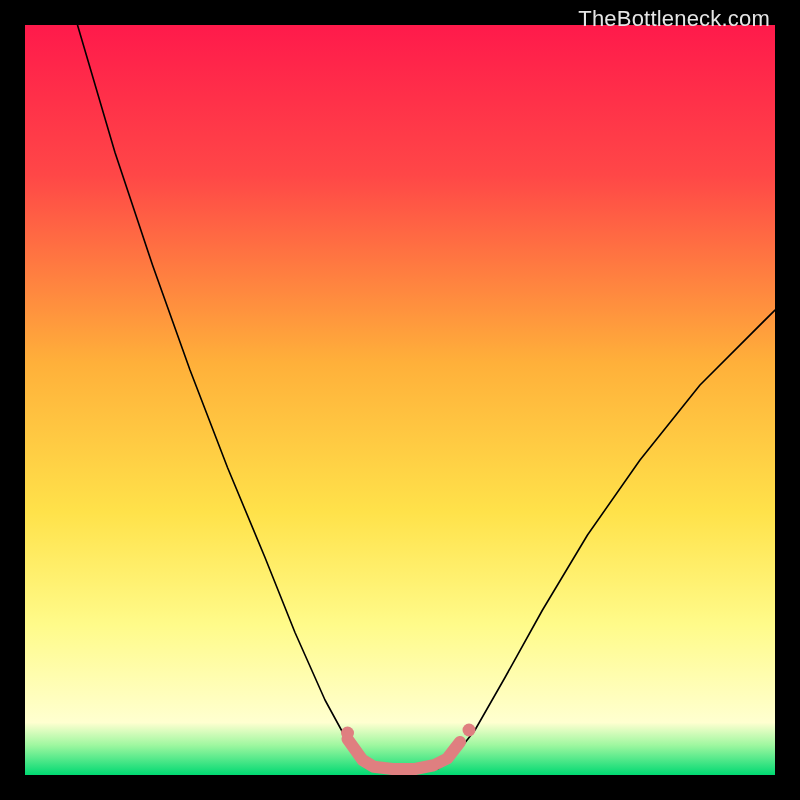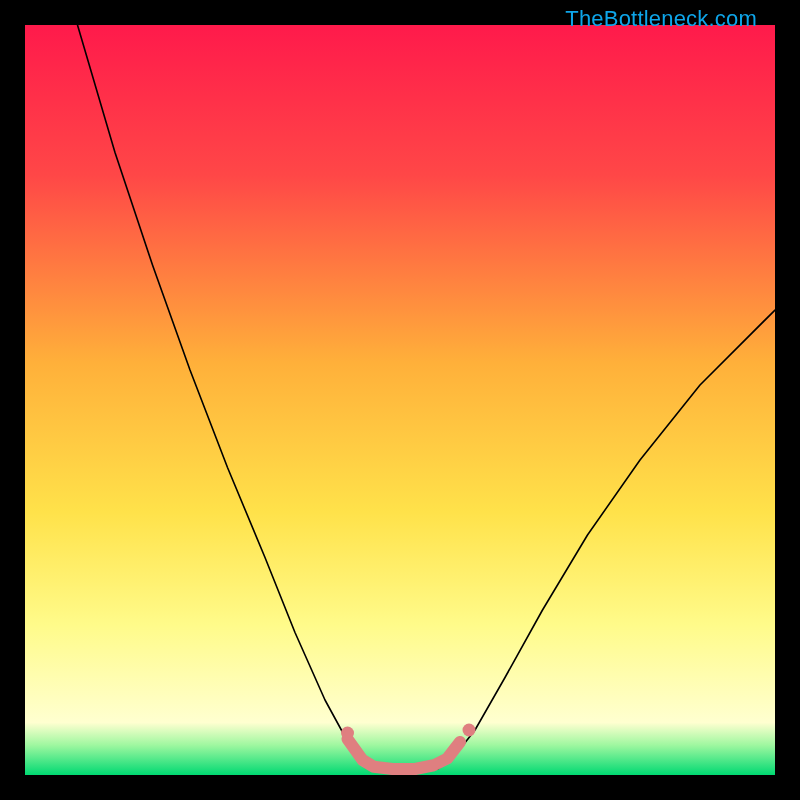--- a/index.html
+++ b/index.html
@@ -22,23 +22,23 @@
   }
   .plot {
     position: absolute;
     left: 0;
     top: 0;
     width: 750px;
     height: 750px;
   }
   .watermark {
     position: absolute;
-    right: 43px;
+    right: 30px;
     top: 6px;
-    color: #0ea5e9;
+    color: #e5e5e5;
     font-size: 22px;
     font-weight: 500;
     letter-spacing: 0.2px;
     user-select: none;
   }
 </style>
 </head>
 <body>
 
 <div class="frame">

